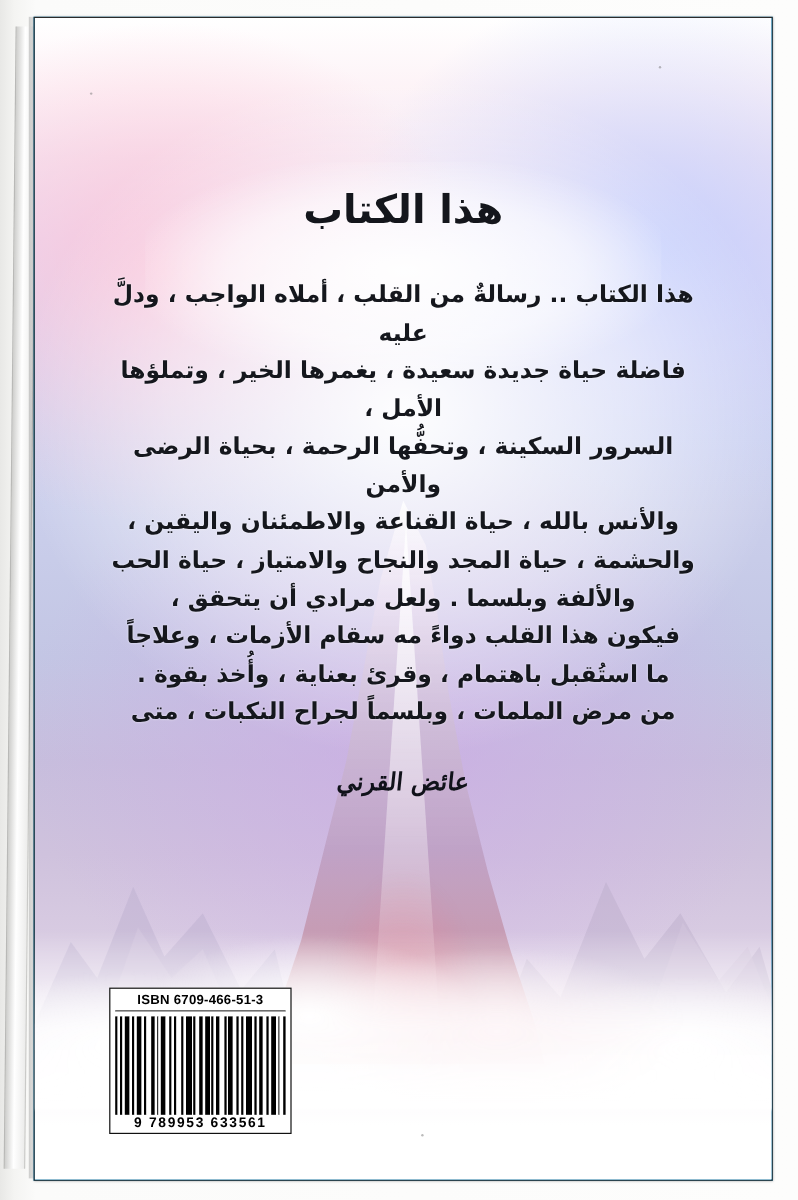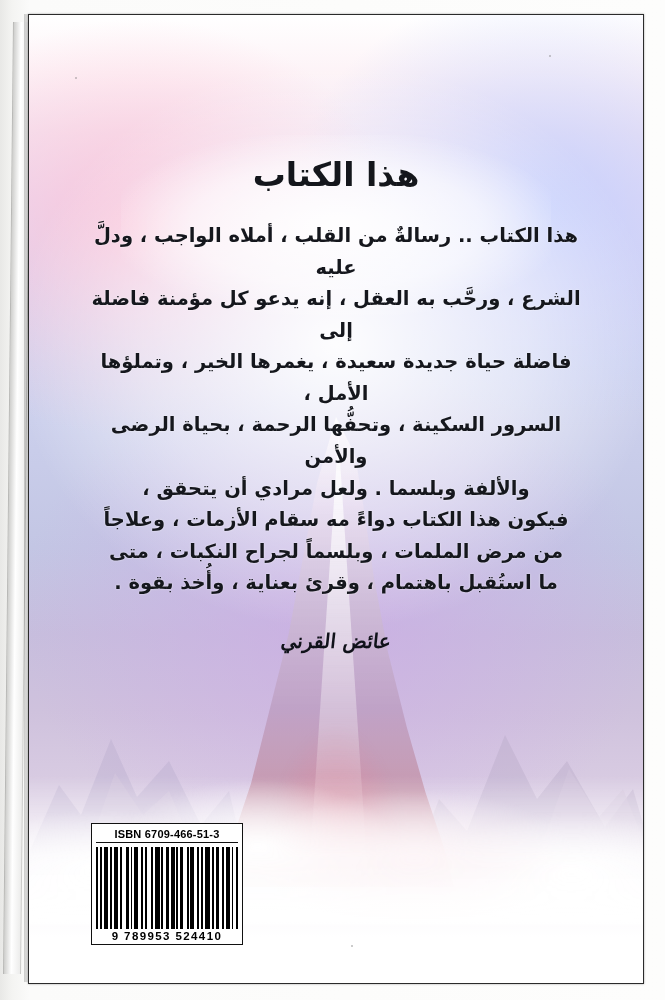--- a/index.html
+++ b/index.html
@@ -175,21 +175,21 @@
   .book-title {
     margin-top: 140px;
     font-family: "DejaVu Sans", sans-serif;
     font-size: 33px;
     font-weight: 700;
     color: #14161c;
     letter-spacing: -1px;
     text-shadow: 0 0 2px rgba(255,255,255,0.9);
   }
   .blurb {
-    margin-top: 26px;
+    margin-top: 36px;
     font-family: "DejaVu Sans", sans-serif;
     font-size: 19.5px;
     font-weight: 700;
     line-height: 1.62;
     color: #15171d;
     text-align: center;
     direction: rtl;
     text-shadow: 0 0 2px rgba(255,255,255,0.75);
   }
   .blurb p {
@@ -301,27 +301,28 @@
       <div class="speckle" style="left:46px; top:62px;"></div>
       <div class="speckle" style="left:520px; top:40px;"></div>
       <div class="speckle" style="left:322px; top:930px;"></div>
     </div>
 
     <div class="text-wrap">
       <div class="book-title">هذا الكتاب</div>
 
       <div class="blurb">
         <p>هذا الكتاب .. رسالةٌ من القلب ، أملاه الواجب ، ودلَّ عليه</p>
-        <p>الشرع ، ورحَّب به العقل ، إنه يدعو كل مؤمنة فاضلة إلى</p>
         <p>فاضلة حياة جديدة سعيدة ، يغمرها الخير ، وتملؤها الأمل ،</p>
         <p>السرور السكينة ، وتحفُّها الرحمة ، بحياة الرضى والأمن</p>
+        <p>والأنس بالله ، حياة القناعة والاطمئنان واليقين ،</p>
+        <p>والحشمة ، حياة المجد والنجاح والامتياز ، حياة الحب</p>
         <p>والألفة وبلسما .  ولعل مرادي أن يتحقق ،</p>
-        <p>فيكون هذا الكتاب دواءً مه سقام الأزمات ، وعلاجاً</p>
+        <p>فيكون هذا القلب دواءً مه سقام الأزمات ، وعلاجاً</p>
+        <p>ما استُقبل باهتمام ، وقرئ بعناية ، وأُخذ بقوة .</p>
         <p>من مرض الملمات ، وبلسماً لجراح النكبات ، متى</p>
-        <p>ما استُقبل باهتمام ، وقرئ بعناية ، وأُخذ بقوة .</p>
       </div>
 
       <div class="signature">عائض القرني</div>
     </div>
 
     <div class="barcode-box">
       <div class="isbn-line">ISBN 6709-466-51-3</div>
       <div class="bars">
         <i style="width:2px"></i>
           <i style="width:2px;background:#fff"></i>
@@ -374,17 +375,17 @@
         <i style="width:3px"></i>
           <i style="width:4px;background:#fff"></i>
           <i style="width:2px"></i>
         <i style="width:2px;background:#fff"></i>
           <i style="width:4px"></i>
           <i style="width:2px;background:#fff"></i>
         <i style="width:2px"></i>
           <i style="width:3px;background:#fff"></i>
           <i style="width:2px"></i>
       </div>
-      <div class="ean-digits">9 789953 524410</div>
+      <div class="ean-digits">9 789953 633561</div>
     </div>
 
   </div>
 </div>
 
 </body></html>

